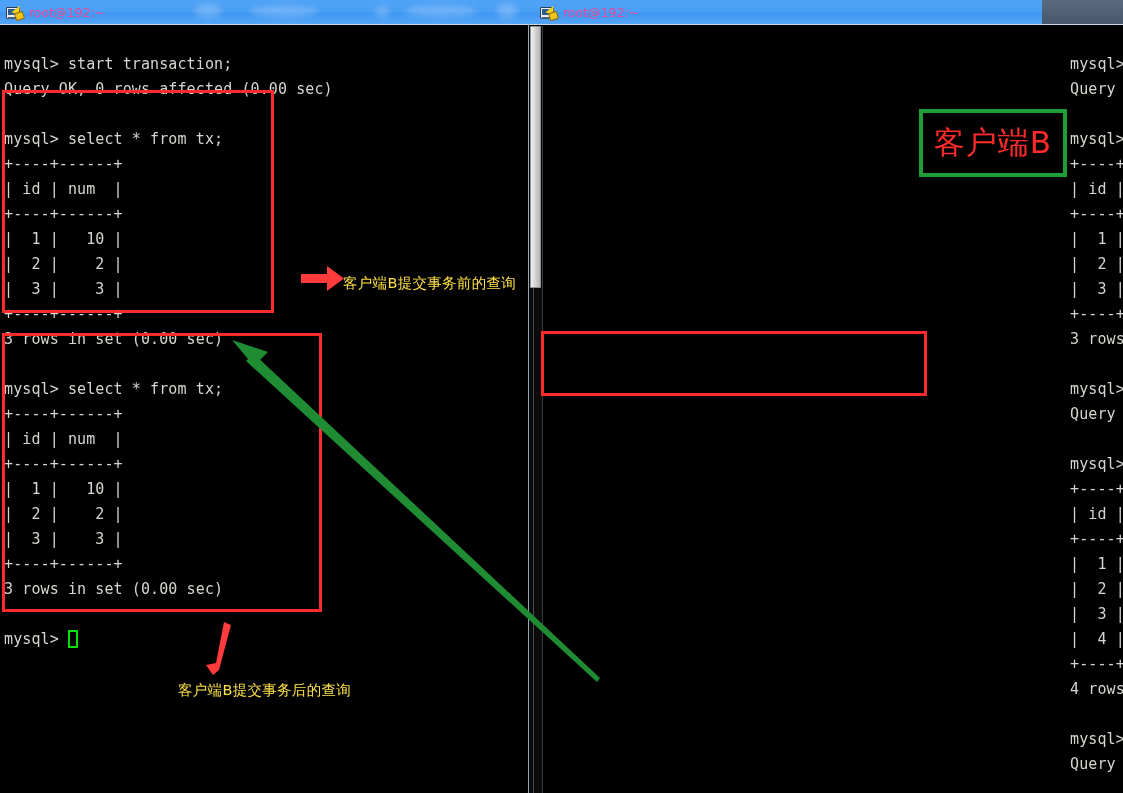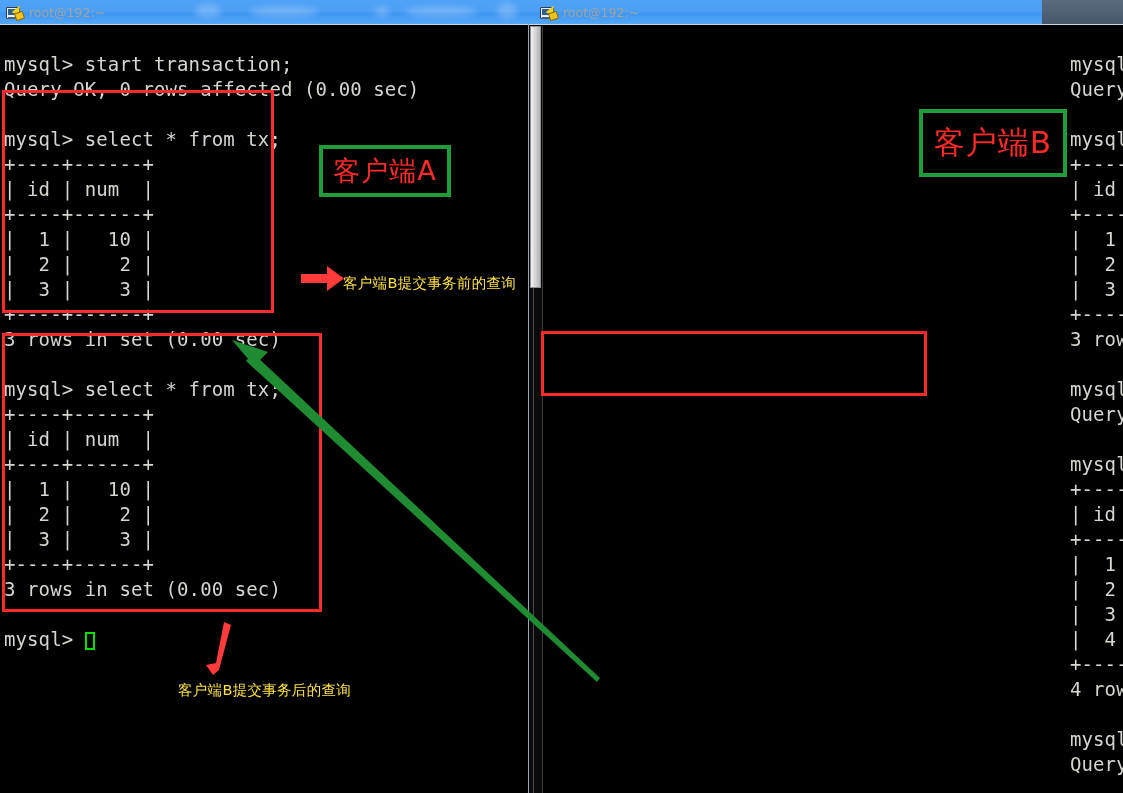--- a/index.html
+++ b/index.html
@@ -42,21 +42,21 @@
 
   
   .win-title {
     position: absolute;
     height: 25px;
     display: flex; align-items: center;
     gap: 6px;
     padding-left: 6px;
     font-family: "DejaVu Sans", "Liberation Sans", sans-serif;
     font-size: 12.5px;
-    color: #a3a3a3;
+    color: #ec4899;
     white-space: nowrap;
   }
   .putty-icon {
     position: relative;
     width: 17px; height: 16px;
     flex: 0 0 auto;
   }
   .putty-icon .mon {
     position: absolute; left: 0; top: 2px;
     width: 12px; height: 10px;
@@ -128,21 +128,21 @@
     position: absolute; left: 4px; top: 262px;
     width: 1px; height: 505px;
     background: #4a4a4a;
   }
 
   
   .console {
     position: absolute;
     color: #d3d7cf;
     font-family: "DejaVu Sans Mono", "Liberation Mono", monospace;
-    font-size: 19px;
+    font-size: 15px;
     line-height: 25px;
     white-space: pre;
     letter-spacing: 0.1px;
   }
   #console-left  { left: 4px;  top: 27px; }
   #console-right { left: 542px;top: 27px; }
   .console .line { height: 25px; }
 
   .cursor-hollow {
     display: inline-block;
@@ -246,23 +246,20 @@
 
   <div class="vscroll">
     <div class="thumb"></div>
     <div class="track-line"></div>
   </div>
 
   <div class="red-box" id="redbox-a1"></div>
   <div class="red-box" id="redbox-a2"></div>
   <div class="red-box" id="redbox-b1"></div>
 
-  <div class="green-label" id="green-a">
-    <span class="gl-text">客户端A</span>
-  </div>
   <div class="green-label" id="green-b">
     <span class="gl-text">客户端B</span>
   </div>
 
   <svg class="anno-svg" viewBox="0 0 1123 793">
 
     <g>
       <rect x="301" y="274" width="26" height="9" fill="#ff3b3b"></rect>
       <polygon points="327,266 344,278.5 327,291" fill="#ff3b3b"></polygon>
     </g>

